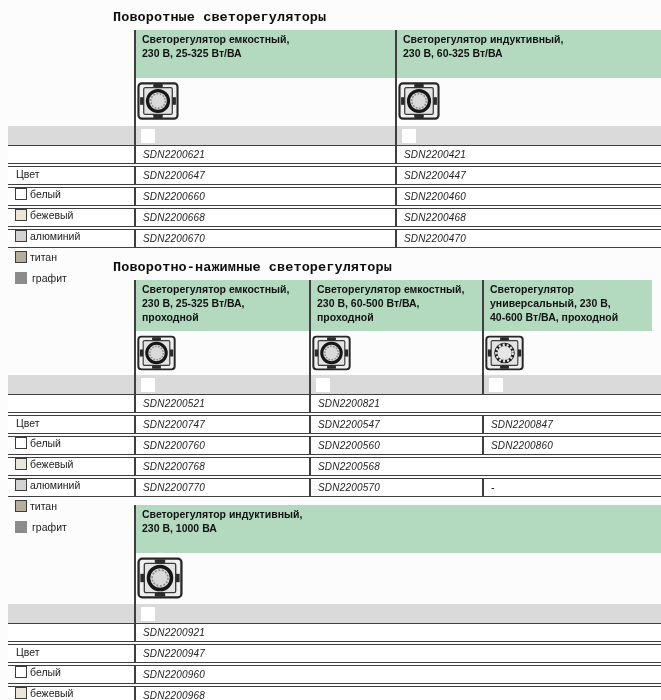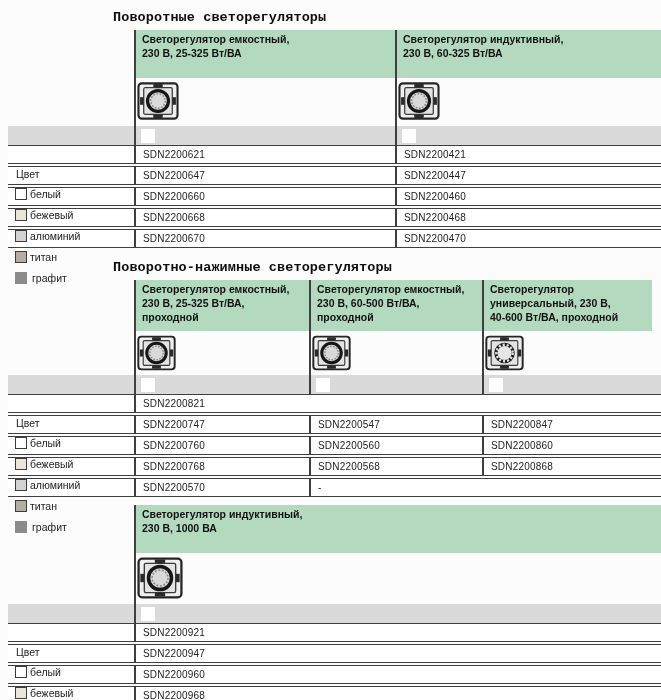--- a/index.html
+++ b/index.html
@@ -45,21 +45,21 @@
   .band-row .label-col{padding-left:8px;font-size:10.5px;color:#222;}
   .band-row .pcell{padding-left:5px;}
   .band-swatch{width:14px;height:14px;background:#ffffff;}
   
   .data-row{
     height:17px;background:#ffffff;margin-bottom:2px;
     border-top:1px solid #3f3f3f;border-bottom:1px solid #3f3f3f;
   }
   .data-row .cell{display:flex;align-items:center;}
   .data-row .label-col{padding-left:7px;font-size:10.5px;}
-  .data-row .code{padding-left:7px;font-size:10px;letter-spacing:0.2px;color:#222;}
+  .data-row .code{padding-left:7px;font-size:10px;letter-spacing:0.2px;color:#222;font-style:italic;}
   .swatch{width:10px;height:10px;border:1px solid #3c3c3c;margin-right:3px;flex:none;background:#fff;}
   .swatch.solid{width:12px;height:12px;border:none;margin-right:5px;}
   .sec2{margin-top:12px;}
   .sec3{margin-top:8px;}
   
   .footer{display:flex;justify-content:flex-end;margin-top:-10px;padding-right:1px;}
   .brand{display:flex;align-items:center;background:#fcfcfc;padding-left:9px;height:36px;}
   .brand-solid{font-size:27px;font-weight:bold;color:#2d6ca3;letter-spacing:-0.6px;margin-left:2px;}
   .brand-outline{
     font-size:27px;font-weight:bold;color:#cfe1f2;letter-spacing:0.5px;
@@ -227,20 +227,21 @@
         <div class="cell pcell">
             <span class="band-swatch"></span>
           </div>
       </div>
 
       <div class="row data-row">
         <div class="cell label-col">
           <span class="swatch" style="background-color: rgb(255, 255, 255);"></span>
           <span>белый</span>
         </div>
+        <div class="cell pcell code">SDN2200521</div>
         <div class="cell pcell code">SDN2200821</div>
       </div>
       <div class="row data-row">
         <div class="cell label-col">
           <span class="swatch" style="background-color: rgb(235, 230, 215);"></span>
           <span>бежевый</span>
         </div>
         <div class="cell pcell code">SDN2200747</div>
         <div class="cell pcell code">SDN2200547</div>
         <div class="cell pcell code">SDN2200847</div>
@@ -254,27 +255,27 @@
         <div class="cell pcell code">SDN2200560</div>
         <div class="cell pcell code">SDN2200860</div>
       </div>
       <div class="row data-row">
         <div class="cell label-col">
           <span class="swatch" style="background-color: rgb(181, 173, 158);"></span>
           <span>титан</span>
         </div>
         <div class="cell pcell code">SDN2200768</div>
         <div class="cell pcell code">SDN2200568</div>
-        <div class="cell pcell code">SDN2200868</div>
       </div>
       <div class="row data-row">
         <div class="cell label-col">
           <span class="swatch solid" style="background-color: rgb(139, 139, 139);"></span>
           <span>графит</span>
         </div>
+        <div class="cell pcell code">SDN2200770</div>
         <div class="cell pcell code">SDN2200570</div>
         <div class="cell pcell code">-</div>
       </div>
     </div>
   </div>
 
   <div class="section sec3">
     <div class="ptable t3">
       <div class="row header-row">
         <div class="cell label-col"></div>

